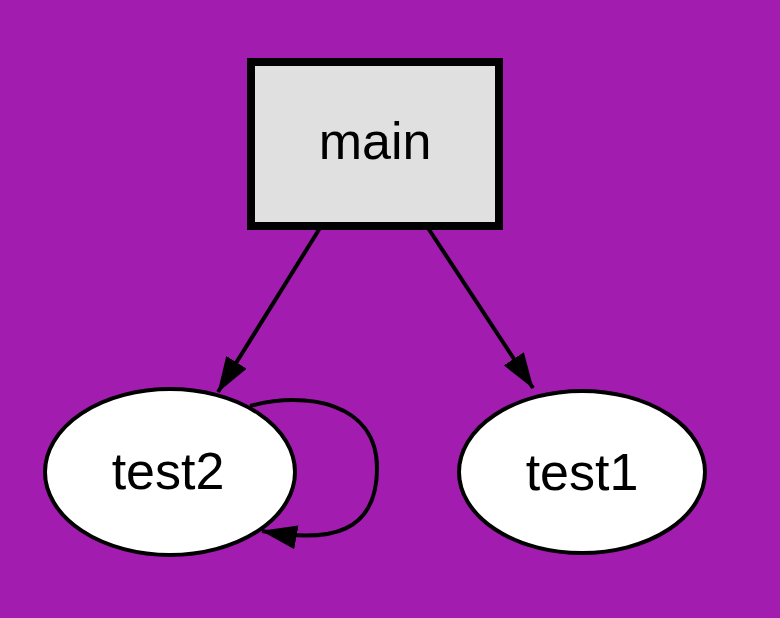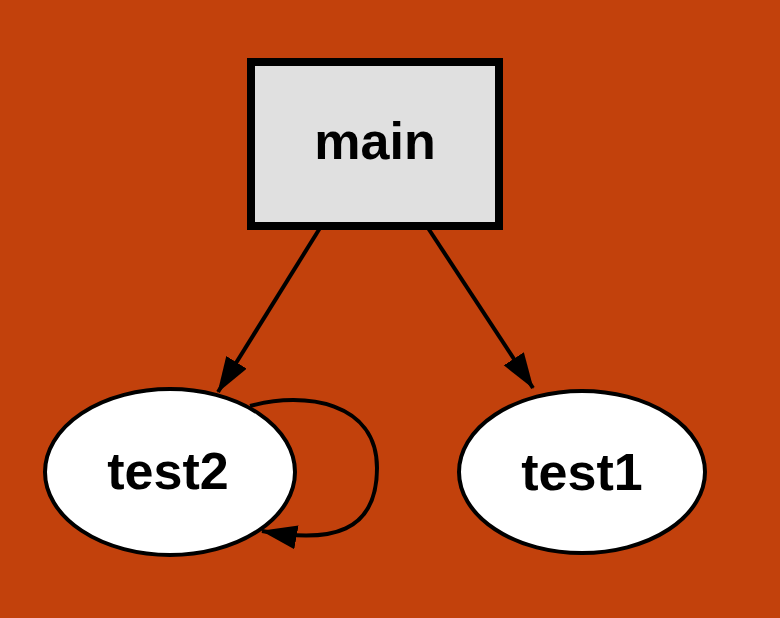--- a/index.html
+++ b/index.html
@@ -7,22 +7,21 @@
     padding: 0;
     background: #ffffff;
     width: 780px;
     height: 618px;
     overflow: hidden;
     font-family: "Liberation Sans", "DejaVu Sans", sans-serif;
   }
   .canvas-wrap {
     width: 780px;
     height: 618px;
-    background: #c2410c;
-    font-weight: bold;
+    background: #a21caf;
   }
   svg { display: block; }
   .edge-line {
     stroke: #000000;
     stroke-width: 4;
     fill: none;
   }
   .node-shape {
     stroke: #000000;
   }

